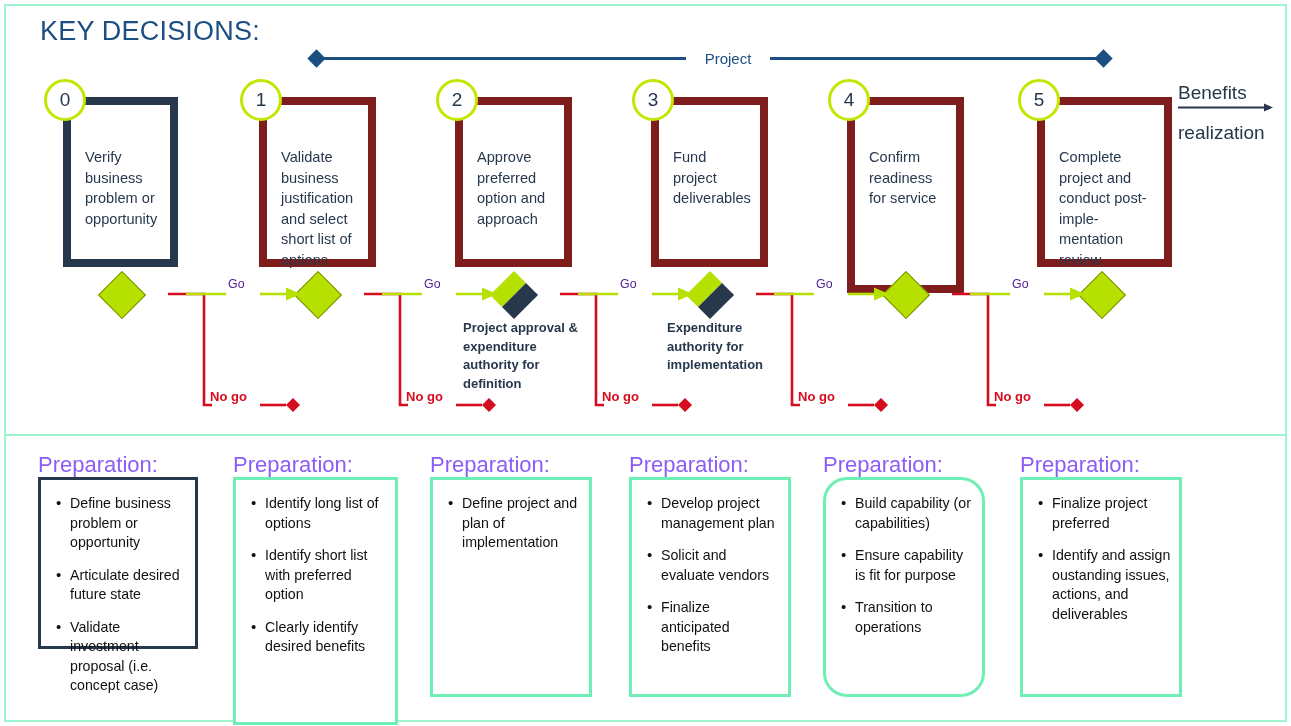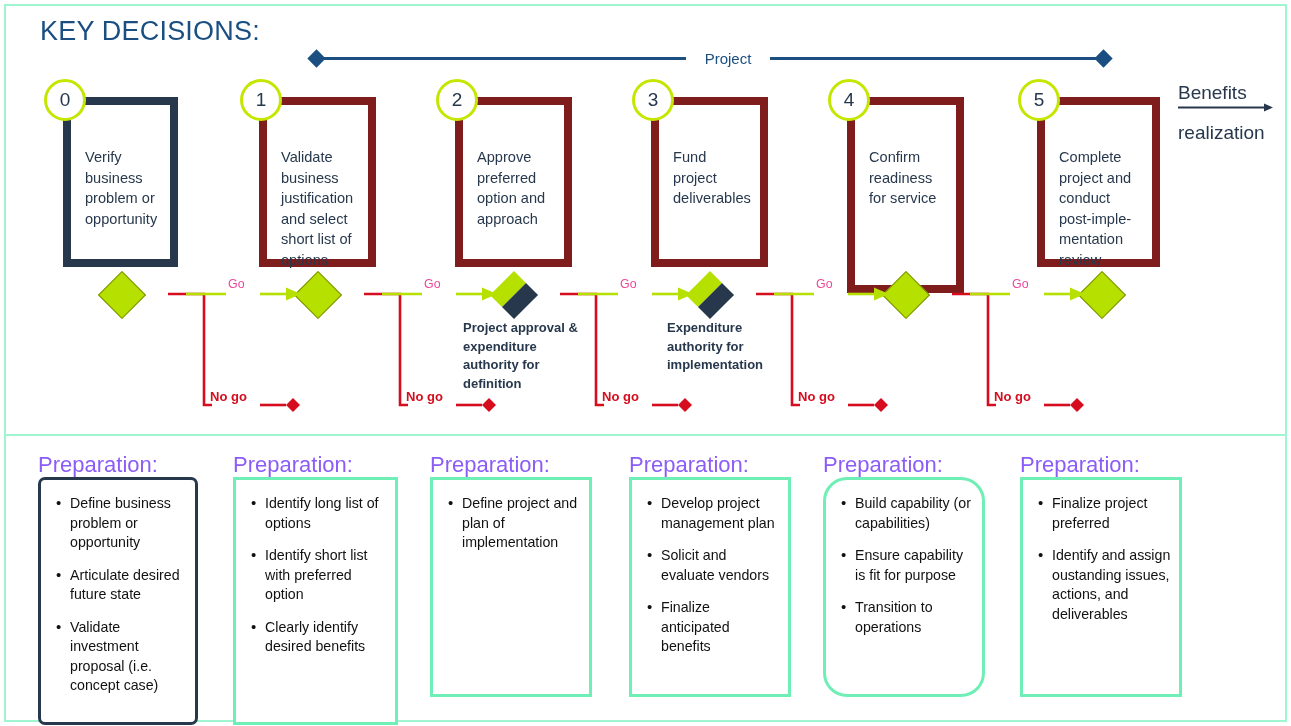--- a/index.html
+++ b/index.html
@@ -85,21 +85,21 @@
     background:#B5E000; border:1.5px solid #7A8E00;
   }
   .dia.half { border:none; background:transparent; }
   .dia.half .hl, .dia.half .hr {
     position:absolute; top:0; width:50%; height:100%;
   }
   .dia.half .hl { left:0;  background:#B5E000; }
   .dia.half .hr { right:0; background:#27384D; }
 
   .golabel {
-    position:absolute; font-size:12.4px; color:#ec4899; font-weight:400;text-align:right;
+    position:absolute; font-size:12.4px; color:#4c1d95; font-weight:400;text-align:right;
   }
   .nogolabel {
     position:absolute; font-size:13px; color:#D50D1E; font-weight:600;
     white-space:nowrap;
   }
   .gatetxt {
     position:absolute; font-size:13px; line-height:18.5px; font-weight:700;
     color:#27384D;
   }
 
@@ -154,21 +154,21 @@
     </div>
     <div class="stage-num" style="left: 436px; top: 79px;">2</div>
     <div class="stage-box" style="left: 651px; top: 97px; width: 117px; height: 170px;">
       <div class="stxt">Fund project deliverables</div>
     </div>
     <div class="stage-num" style="left: 632px; top: 79px;">3</div>
     <div class="stage-box" style="left: 847px; top: 97px; width: 117px; height: 196px;">
       <div class="stxt">Confirm readiness for service</div>
     </div>
     <div class="stage-num" style="left: 828px; top: 79px;">4</div>
-    <div class="stage-box" style="left: 1037px; top: 97px; width: 123px; height: 170px;">
+    <div class="stage-box" style="left: 1037px; top: 97px; width: 135px; height: 170px;">
       <div class="stxt">Complete project and conduct post-imple-mentation review</div>
     </div>
     <div class="stage-num" style="left: 1018px; top: 79px;">5</div>
   </div>
 
 <div id="benefits">
   <div class="bl">Benefits</div>
   <svg class="barrow" viewBox="0 0 95 9">
     <line x1="0" y1="4.5" x2="86" y2="4.5" stroke="#27384D" stroke-width="2"></line>
     <polygon points="86,0.5 95,4.5 86,8.5" fill="#27384D"></polygon>
@@ -238,21 +238,21 @@
       <polygon points="125,113 132,120 125,127 118,120" fill="#D50D1E"></polygon>
     </svg>
     <div class="golabel" style="left: 1012px; top: 277px;">Go</div>
     <div class="nogolabel" style="left: 994px; top: 389px;">No go</div>
     <div class="gatetxt" style="left: 463px; top: 319px; width: 118px;">Project approval &amp; expenditure authority for definition</div>
     <div class="gatetxt" style="left: 667px; top: 319px; width: 110px;">Expenditure authority for implementation</div>
   </div>
 
 <div id="prep">
     <div class="prep-head" style="left: 38px; top: 452px;">Preparation:</div>
-    <div class="prep-box dark" style="left: 38px; top: 477px; width: 160px; height: 248px; border-radius: 7px;">
+    <div class="prep-box dark" style="left: 38px; top: 477px; width: 160px; height: 172px;">
       <ul class="prep-list">
         <li>Define business problem or opportunity</li>
         <li>Articulate desired future state</li>
         <li>Validate investment proposal (i.e. concept case)</li>
       </ul>
     </div>
     <div class="prep-head" style="left: 233px; top: 452px;">Preparation:</div>
     <div class="prep-box" style="left: 233px; top: 477px; width: 165px; height: 248px;">
       <ul class="prep-list">
         <li>Identify long list of options</li>

